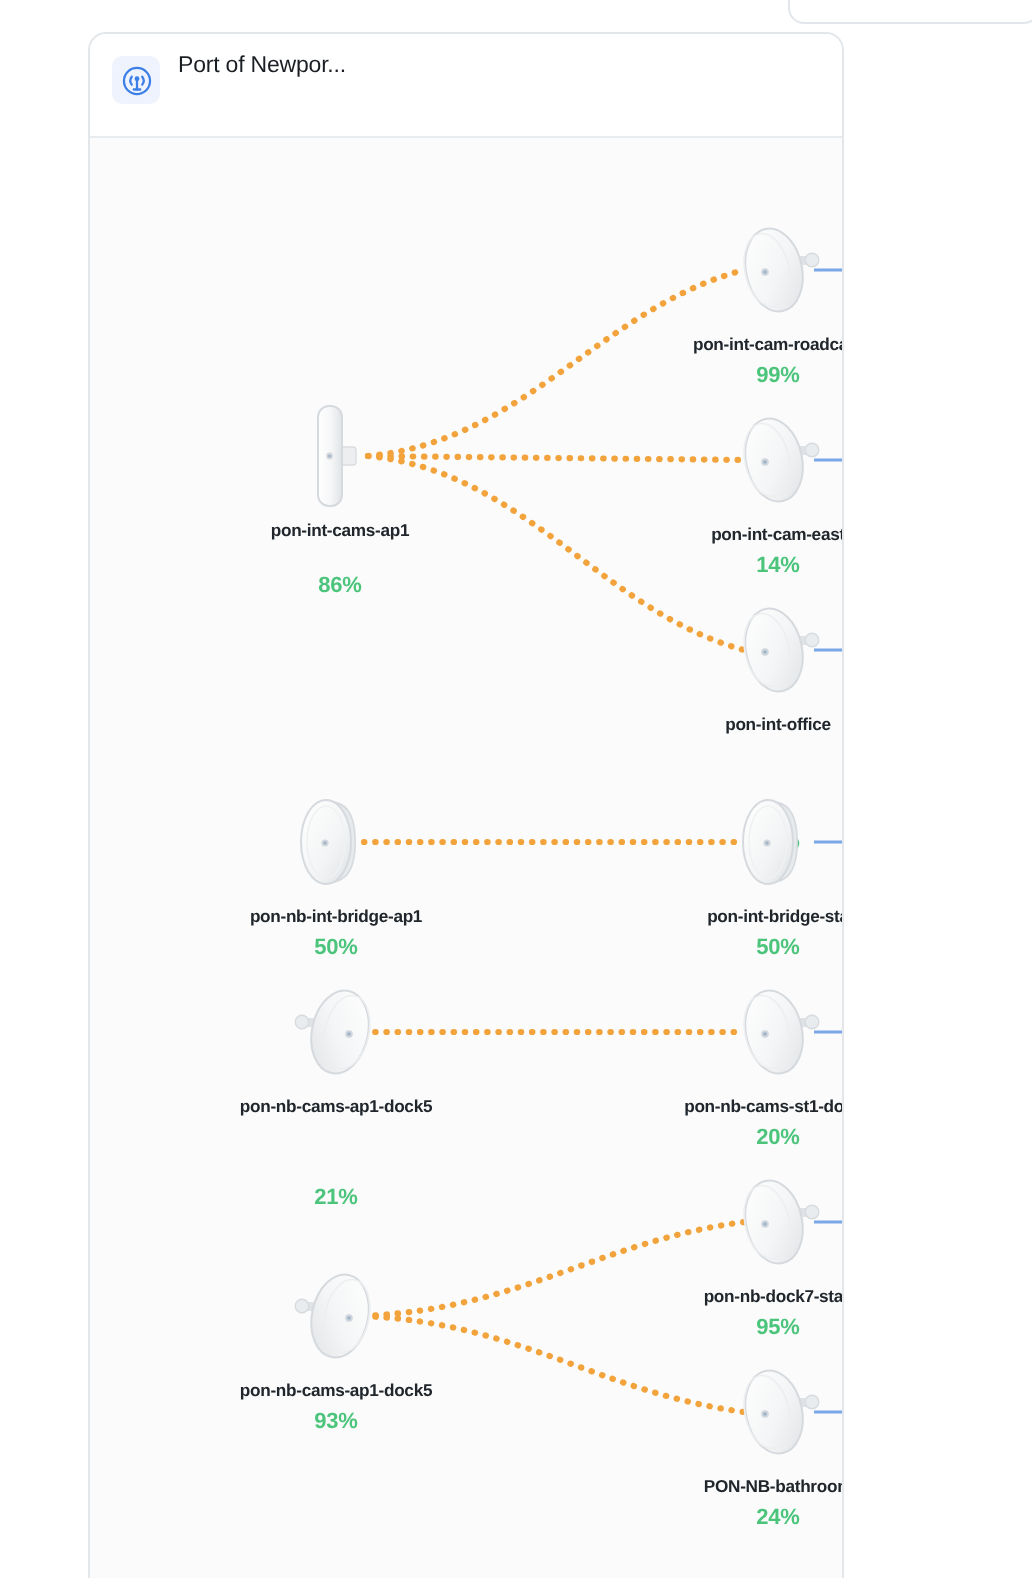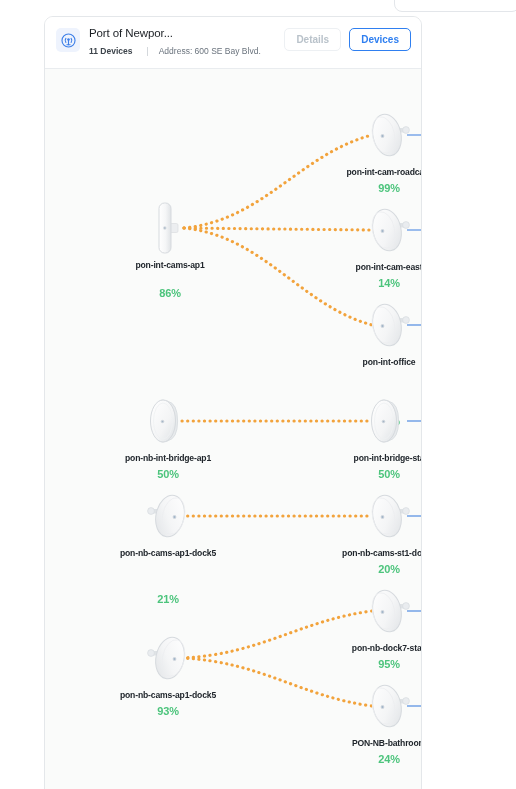--- a/index.html
+++ b/index.html
@@ -115,30 +115,21 @@
         <path d="M8.3 14.6a4.6 4.6 0 0 1 0-5.6" stroke-linecap="round"></path>
         <path d="M15.7 14.6a4.6 4.6 0 0 0 0-5.6" stroke-linecap="round"></path>
         <circle cx="12" cy="10.4" r="1.7" fill="#3d7fe8" stroke="none"></circle>
         <path d="M12 11.8V18" stroke-linecap="round"></path>
         <path d="M9.7 18h4.6" stroke-linecap="round"></path>
       </svg>
     </div>
 
     <div class="hdr-title">Port of Newpor...</div>
 
-    <div class="hdr-sub">
-      <span class="devcount">11 Devices</span>
-      <span class="sep">|</span>
-      <span class="addr">Address: 600 SE Bay Blvd.</span>
-    </div>
-
-    <div class="hdr-btns">
-      <div class="btn btn-details">Details</div>
-      <div class="btn btn-devices">Devices</div>
-    </div>
+
   </div>
 
   <div class="canvas">
     <svg class="links" id="link-layer">
         <line x1="362" y1="66" x2="389" y2="66" stroke="#7aa7e8" stroke-width="1.6"></line>
         <line x1="362" y1="161" x2="389" y2="161" stroke="#7aa7e8" stroke-width="1.6"></line>
         <line x1="362" y1="256" x2="389" y2="256" stroke="#7aa7e8" stroke-width="1.6"></line>
         <line x1="362" y1="352" x2="389" y2="352" stroke="#7aa7e8" stroke-width="1.6"></line>
         <line x1="362" y1="447" x2="389" y2="447" stroke="#7aa7e8" stroke-width="1.6"></line>
         <line x1="362" y1="542" x2="389" y2="542" stroke="#7aa7e8" stroke-width="1.6"></line>

